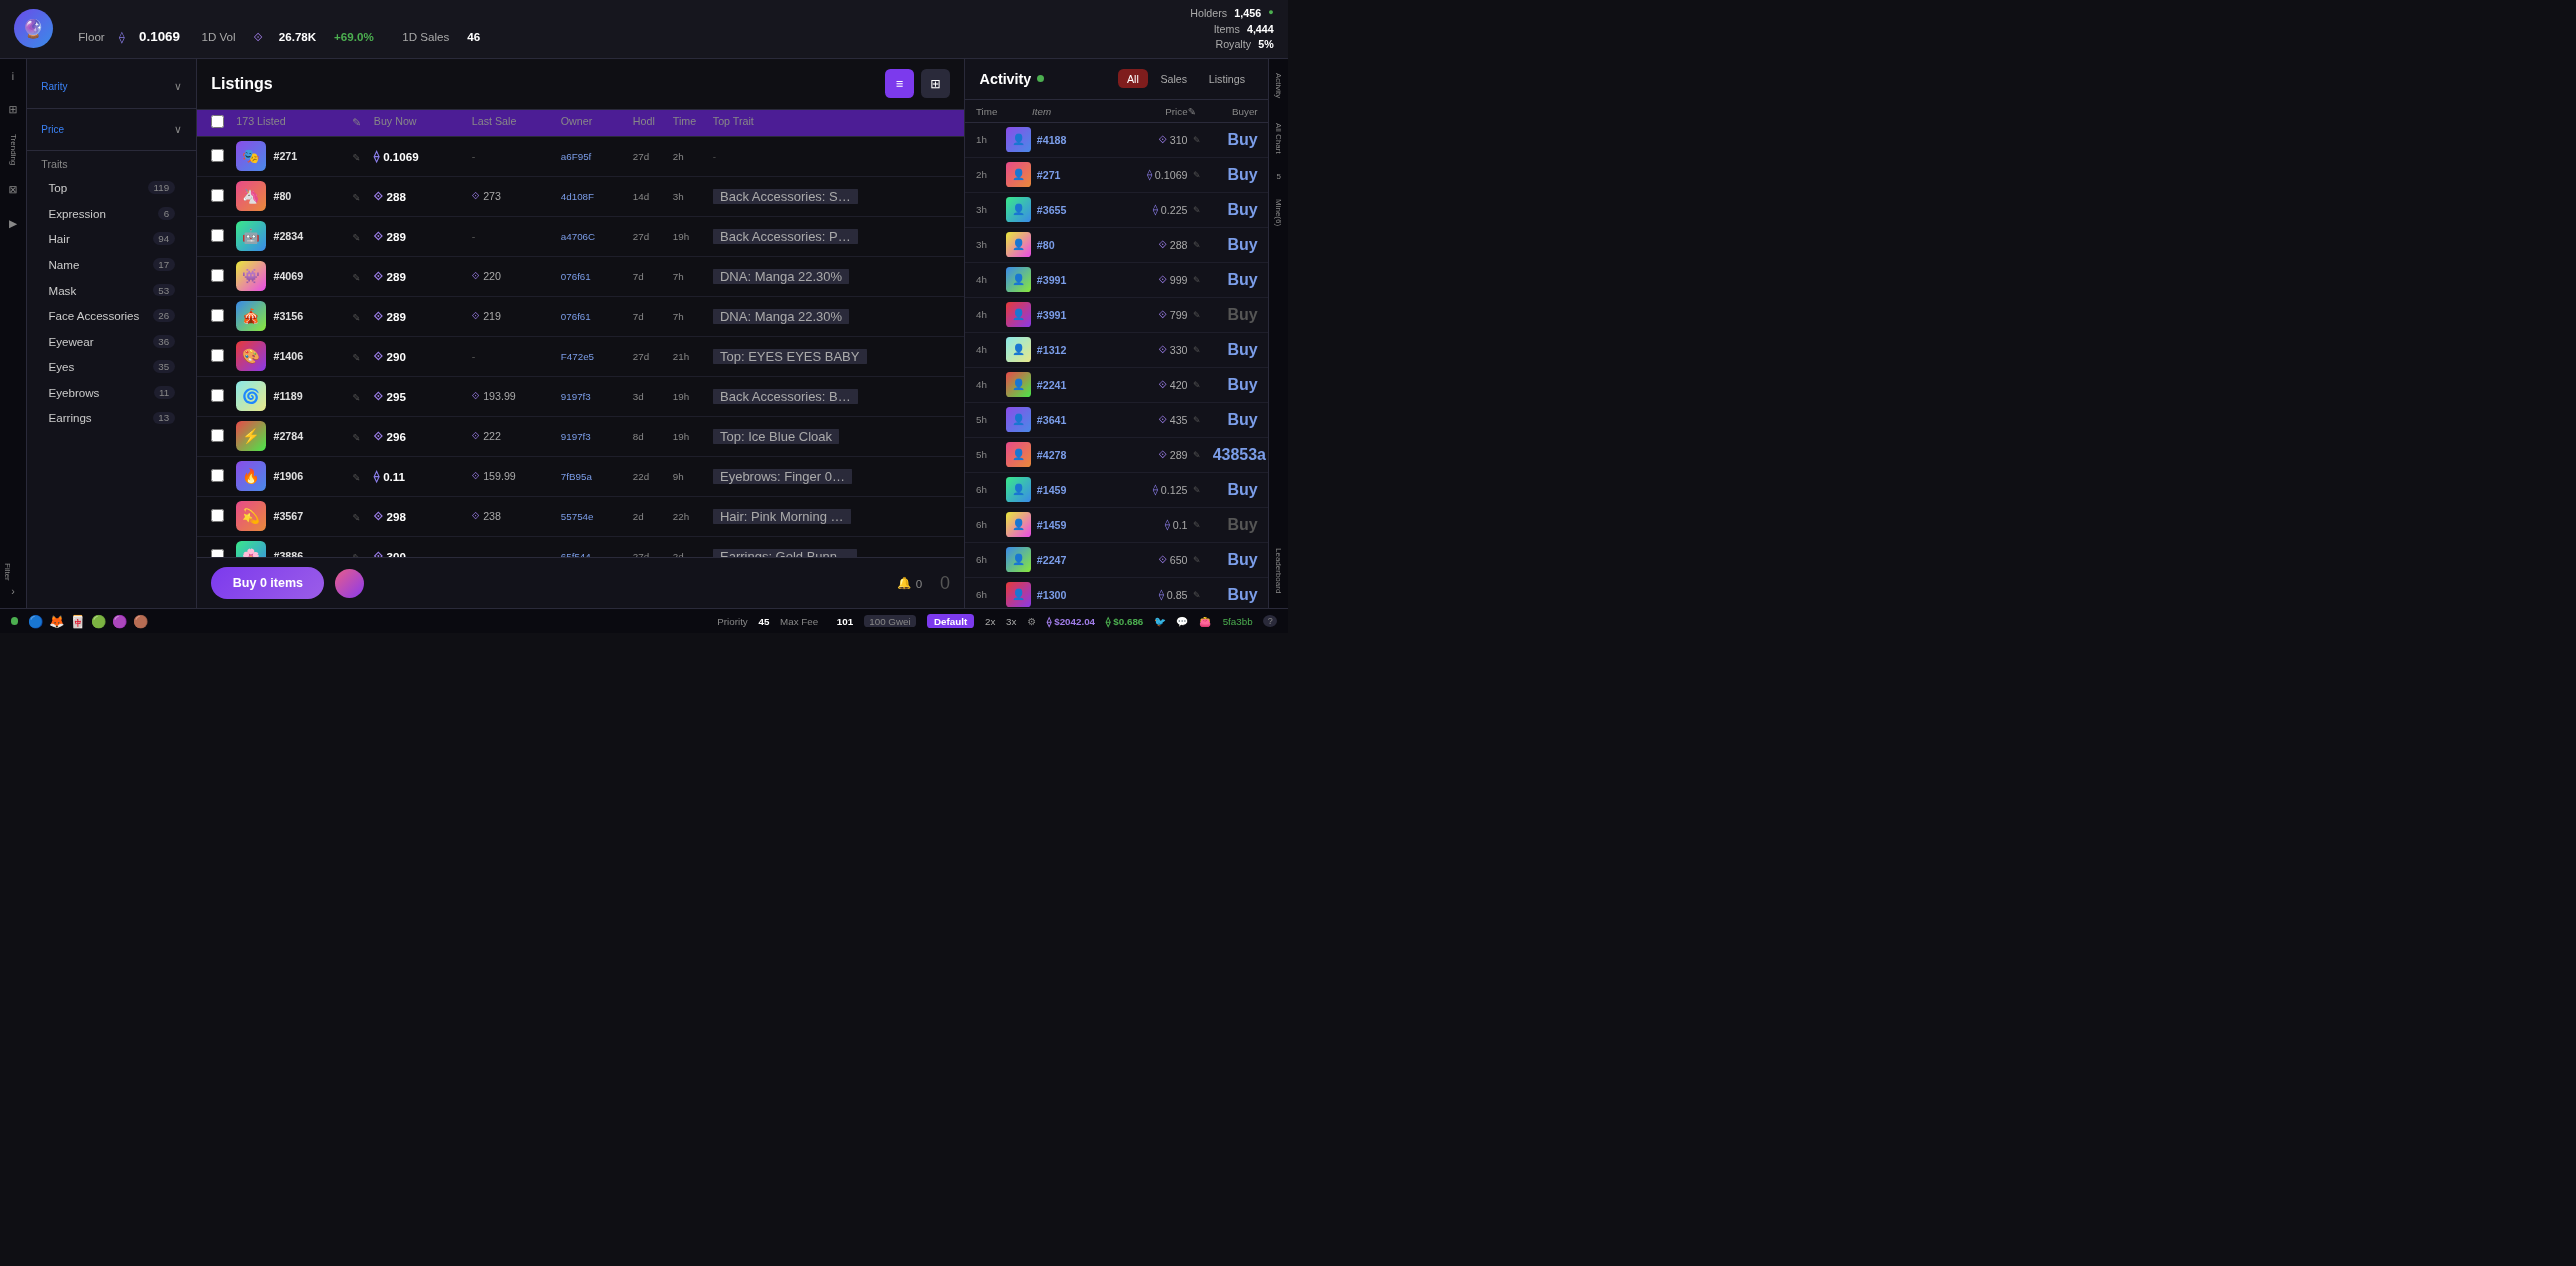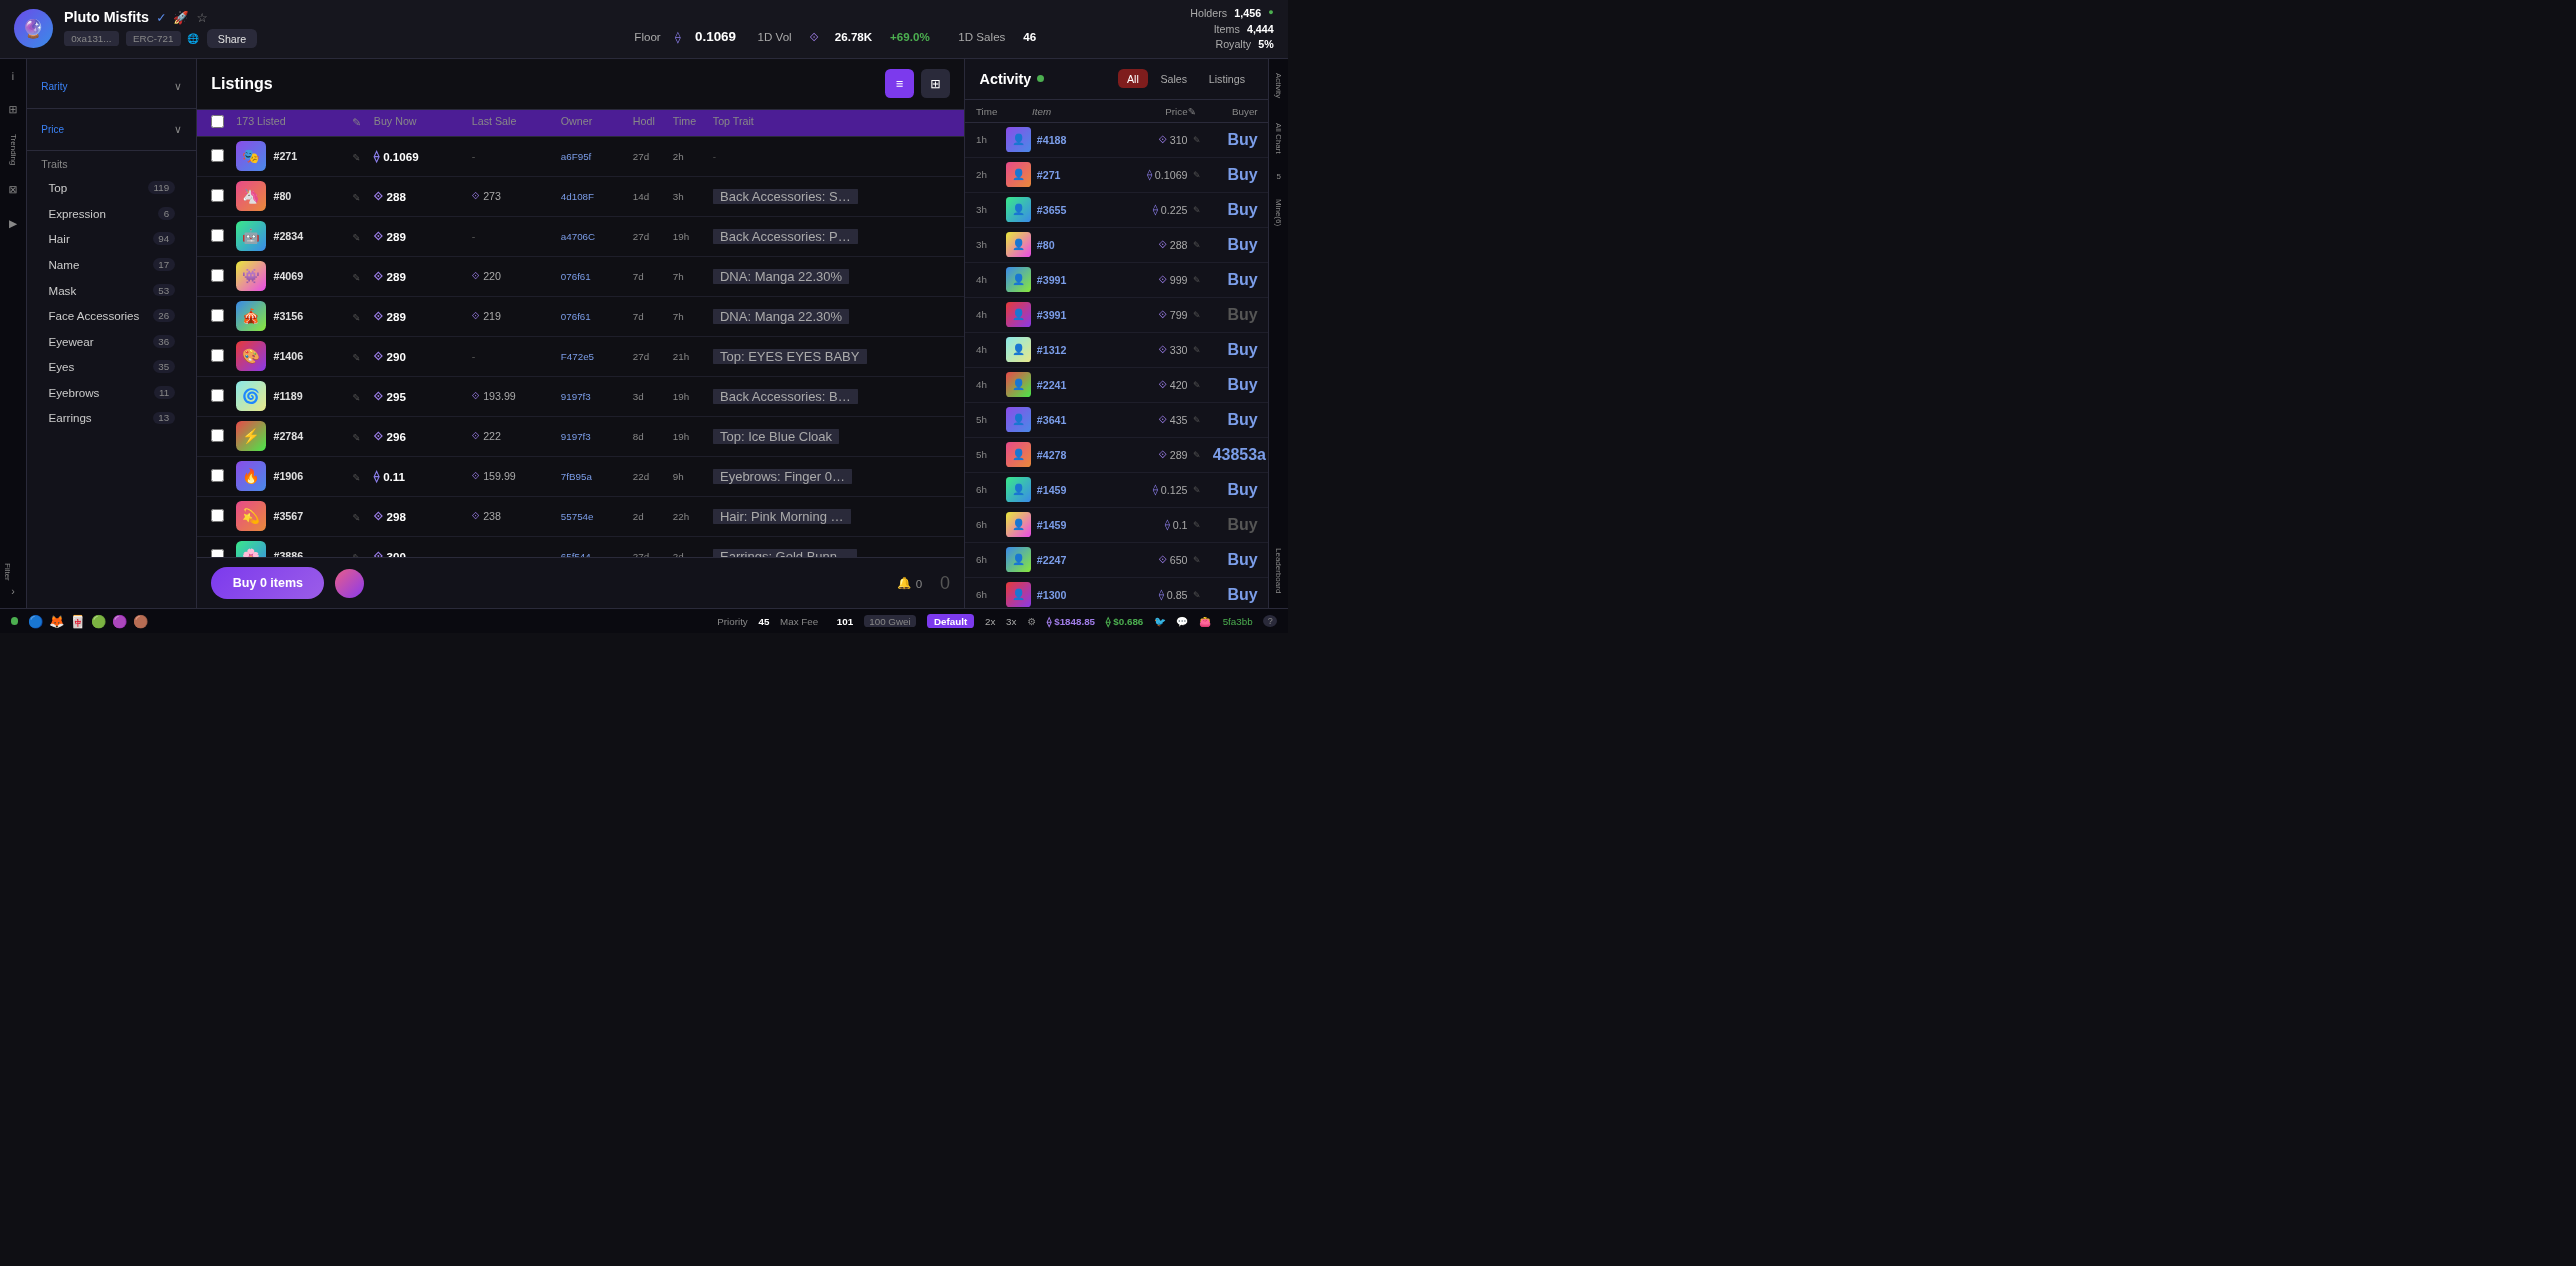--- a/index.html
+++ b/index.html
@@ -318,34 +318,20 @@
     .color-eth { color: #8a7de8; }
     .dash { color: #555; }
   </style>
 </head>
 <body>
 
 <div style="display:flex; flex-direction:column; height:100%;">
 
   <div class="header">
     <div class="header-logo">🔮</div>
-    <div class="header-info">
-      <div class="header-name-row">
-        <span class="header-name">Pluto Misfits</span>
-        <span class="verified-badge">✓</span>
-        <span class="rocket-icon">🚀</span>
-        <span class="star-icon">☆</span>
-      </div>
-      <div class="header-address-row">
-        <span class="address-chip">0xa131...</span>
-        <span class="erc-chip">ERC-721</span>
-        <span class="globe-icon">🌐</span>
-        <button class="share-btn">Share</button>
-      </div>
-    </div>
     <div style="flex:1; display:flex; align-items:flex-start; gap:21.5px; padding-left:14.3px;margin-top:12px;">
       <div class="header-floor-row">
         <span class="floor-label">Floor</span>
         <span class="eth-icon">⟠</span>
         <span class="floor-val">0.1069</span>
         <span style="color:#aaa;margin-left:7.2px;">1D Vol</span>
         <span style="color:#a07de8;margin-left:3.6px;">⟐</span>
         <span class="vol-val" style="margin-left:1.8px;">26.78K</span>
         <span class="vol-change" style="margin-left:3.6px;">+69.0%</span>
         <span style="color:#aaa;margin-left:14.3px;">1D Sales</span>
@@ -850,21 +836,21 @@
     <div class="status-right">
       <span>Priority</span>
       <span class="priority-val">45</span>
       <span>Max Fee</span>
       <span class="fee-val">101</span>
       <span class="gwei-chip">100 Gwei</span>
       <span class="default-chip">Default</span>
       <span class="multiplier">2x</span>
       <span class="multiplier">3x</span>
       <span class="gear-icon">⚙</span>
-      <span class="eth-price">⟠ $1848.85</span>
+      <span class="eth-price">⟠ $2042.04</span>
       <span class="usd-price">⟠ $0.686</span>
       <span style="color:#888;cursor:pointer;">🐦</span>
       <span style="color:#888;cursor:pointer;">💬</span>
       <span style="color:#888;cursor:pointer;">👛</span>
       <span class="wallet-addr">5fa3bb</span>
       <span style="background:#2a2a3a;padding:0.9px 4.5px;border-radius:50%;cursor:pointer;font-size:9px;">?</span>
     </div>
   </div>
 
 </div>

